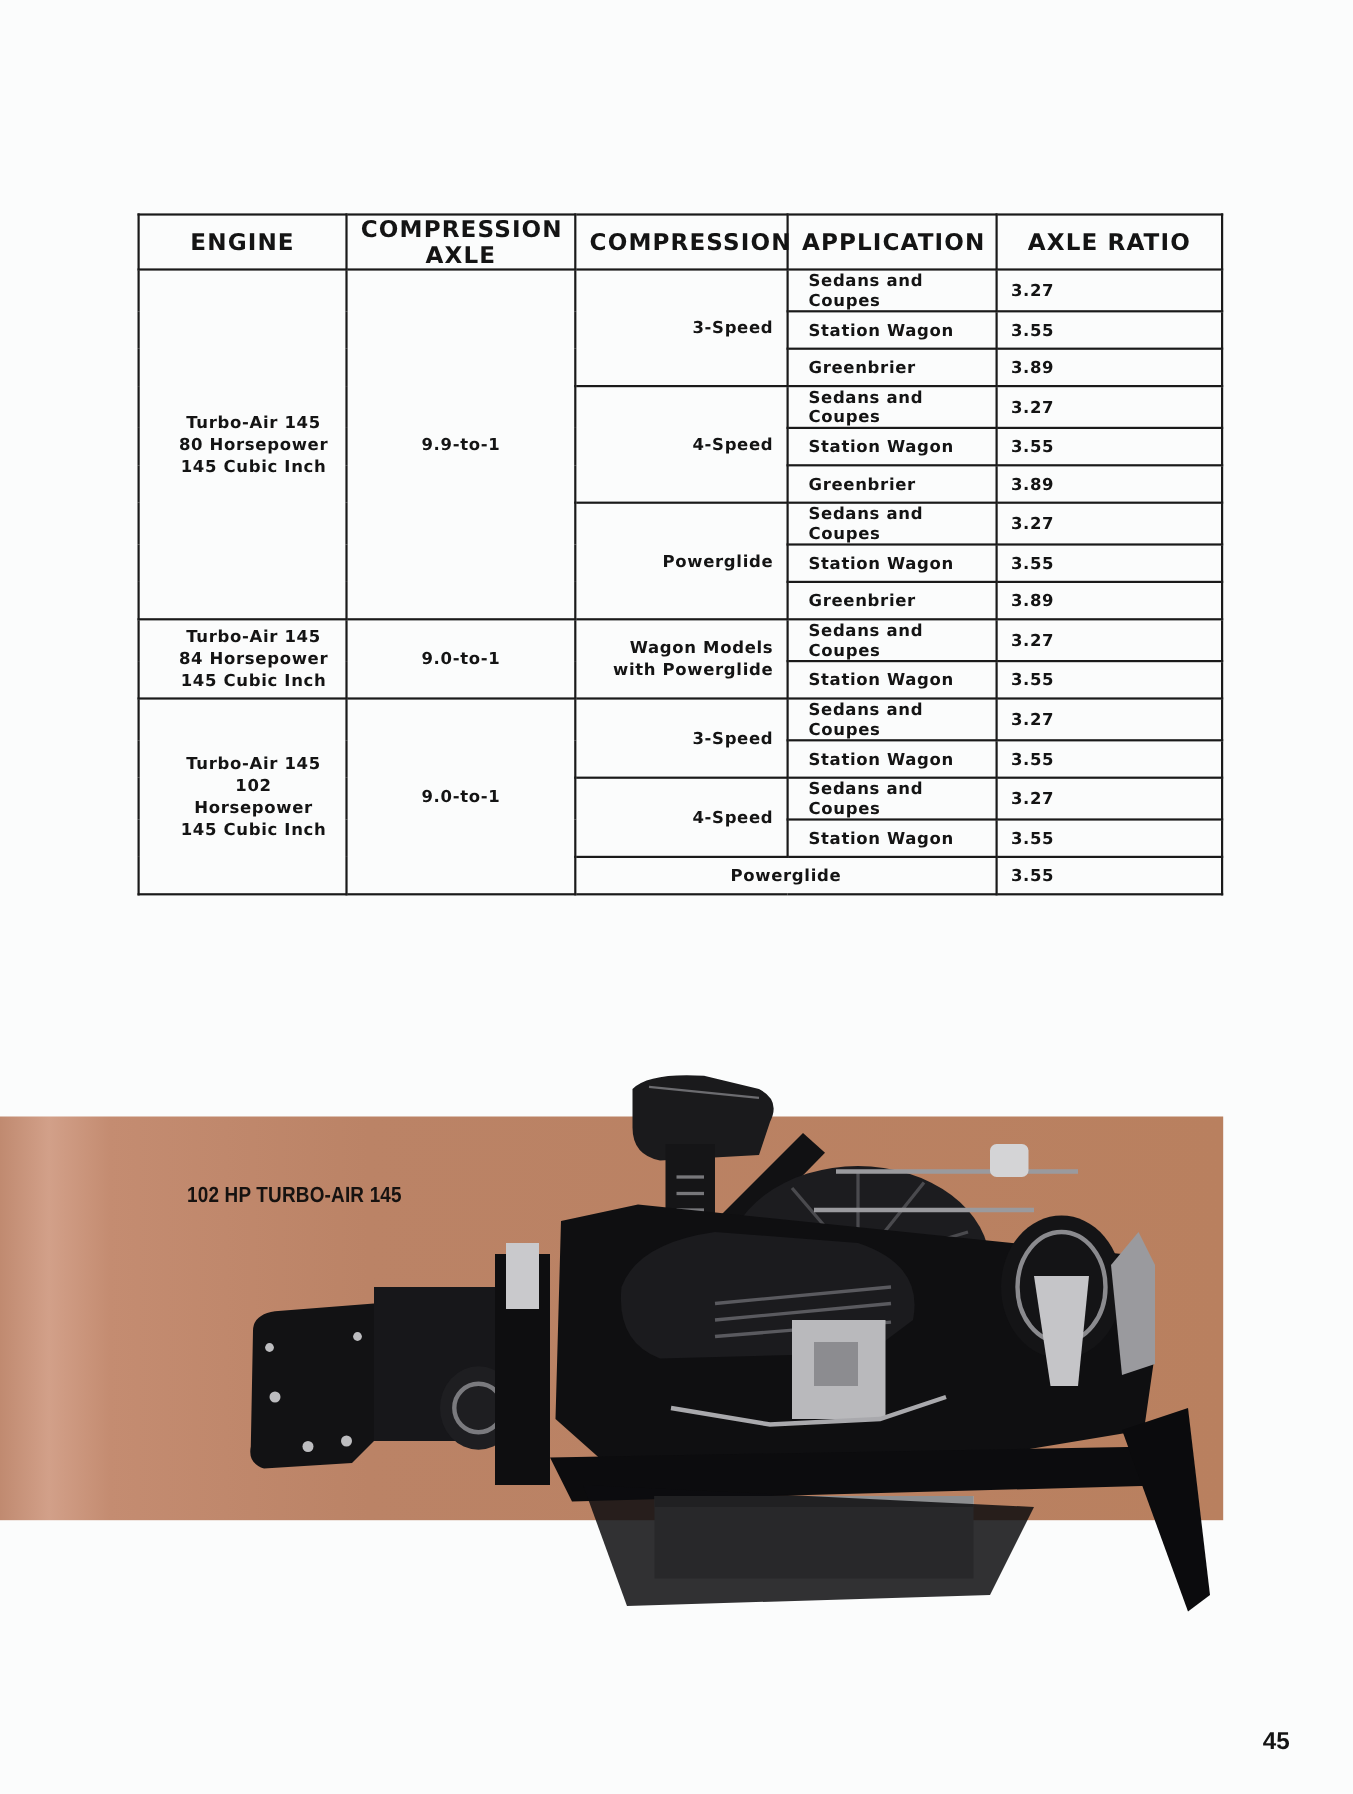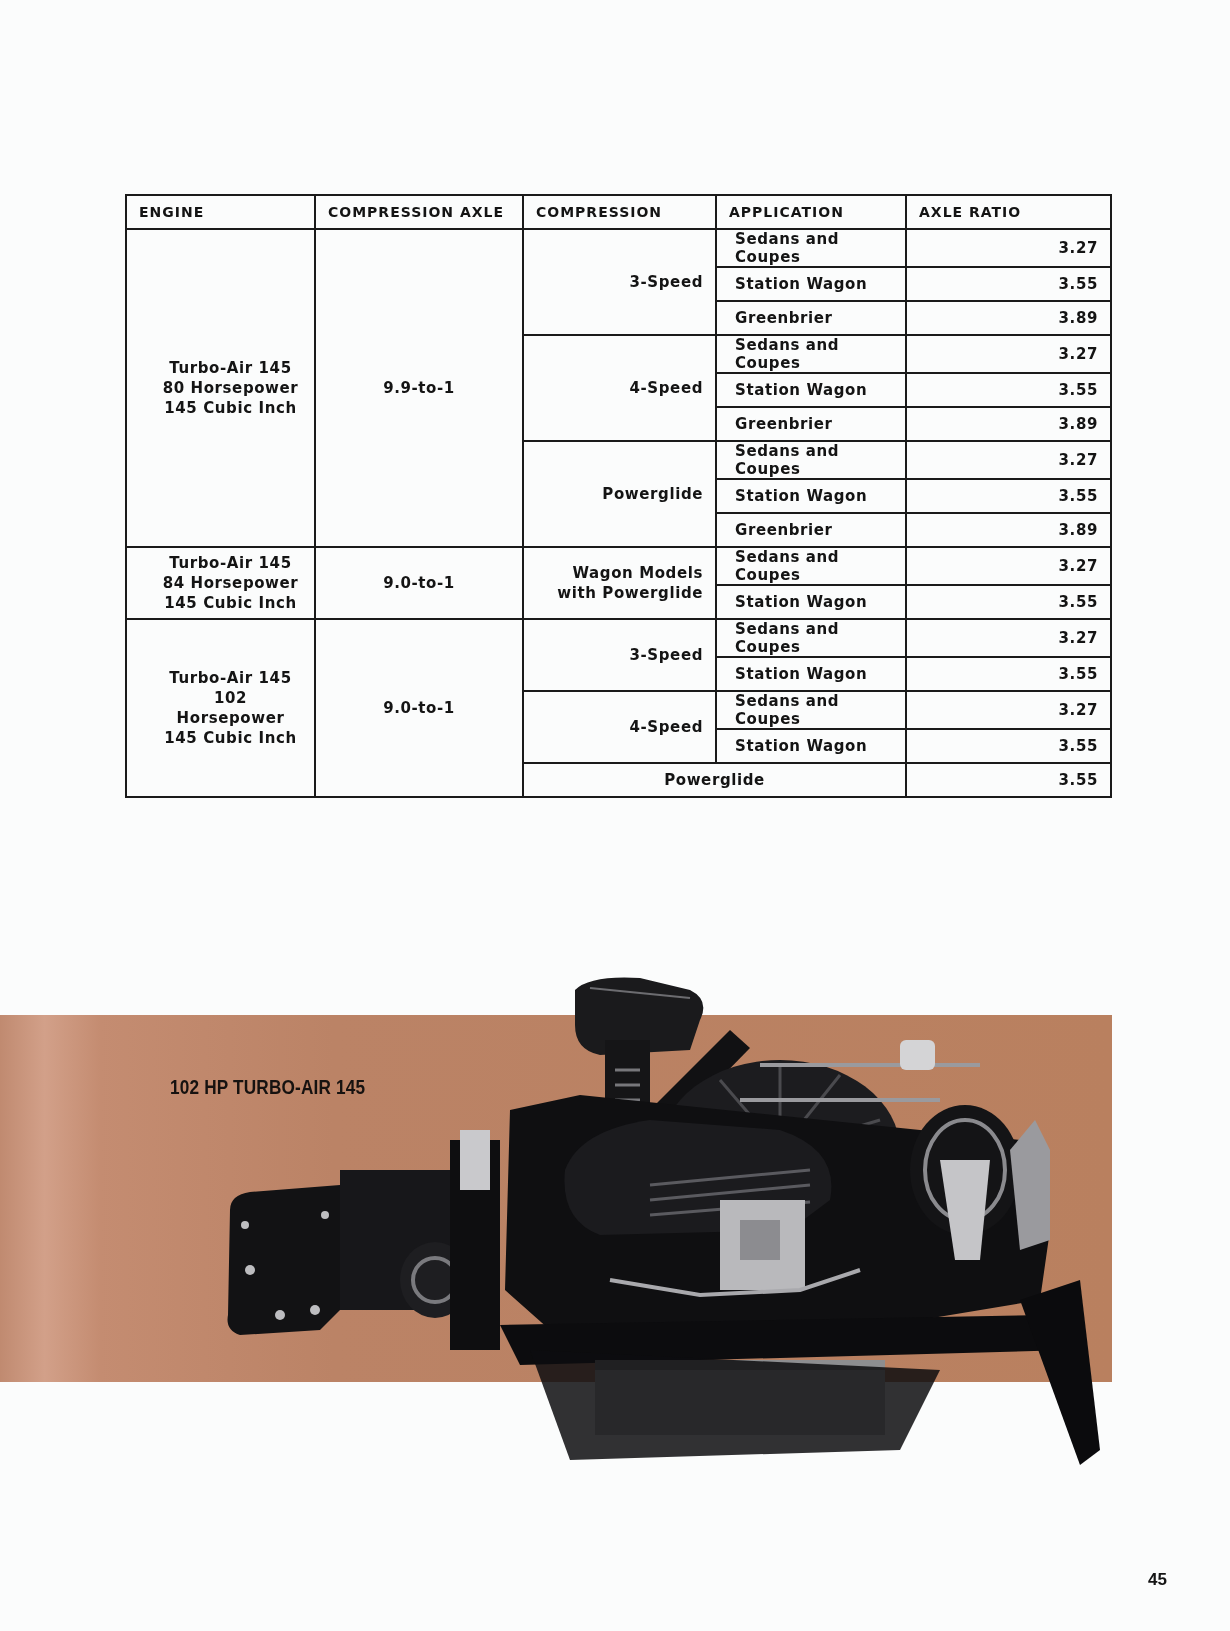--- a/index.html
+++ b/index.html
@@ -14,45 +14,45 @@
       border-collapse: collapse; table-layout: fixed;
       width: 985px;
       font-weight: bold; font-size: 15px; letter-spacing: 0.6px;
     }
     .spec-table th, .spec-table td {
       border: 2px solid #1a1a1a;
       padding: 0 12px;
       vertical-align: middle;
     }
     .spec-table th {
-      height: 32px; text-align: left; font-size: 14px; letter-spacing: 1px;
+      height: 32px; text-align: center; font-size: 21px; letter-spacing: 1px;
     }
     .spec-table td { height: 32px; }
     .c-engine { text-align: center; padding-left: 32px !important; line-height: 20px; }
     .c-ratio { text-align: center; }
     .c-trans { text-align: right; padding-left: 33px !important; line-height: 20px; }
     .c-app { text-align: left; padding-left: 18px !important; margin-top: 28px; }
-    .c-axle { text-align: right; }
+    .c-axle { text-align: left; }
     .c-span { text-align: center; }
     .line { display: block; }
 
     .band {
       position: absolute; left: 0; top: 1015px; width: 1112px; height: 367px;
       background: linear-gradient(90deg, #c08a70 0%, #d2a089 4%, #c48c71 9%, #bb8366 30%, #b9805f 100%);
     }
     .band-caption {
       position: absolute; left: 170px; top: 1076px;
       font-family: "Liberation Sans", sans-serif; font-weight: bold;
       font-size: 20px; letter-spacing: 0.2px; color: #161210;
       transform: scaleX(0.86); transform-origin: left top;
     }
     .engine-photo { position: absolute; left: 220px; top: 970px; width: 890px; height: 500px; }
     .page-number {
       position: absolute; left: 1148px; top: 1570px;
-      font-family: "Liberation Sans", sans-serif; font-weight: bold; font-size: 17px; color: #141414;
+      font-family: "Liberation Sans", sans-serif; font-weight: bold; font-size: 22px; color: #141414;
     }
   </style>
 </head>
 <body>
 
 <table class="spec-table">
   <colgroup>
     <col style="width:189px">
       <col style="width:208px">
       <col style="width:193px">

